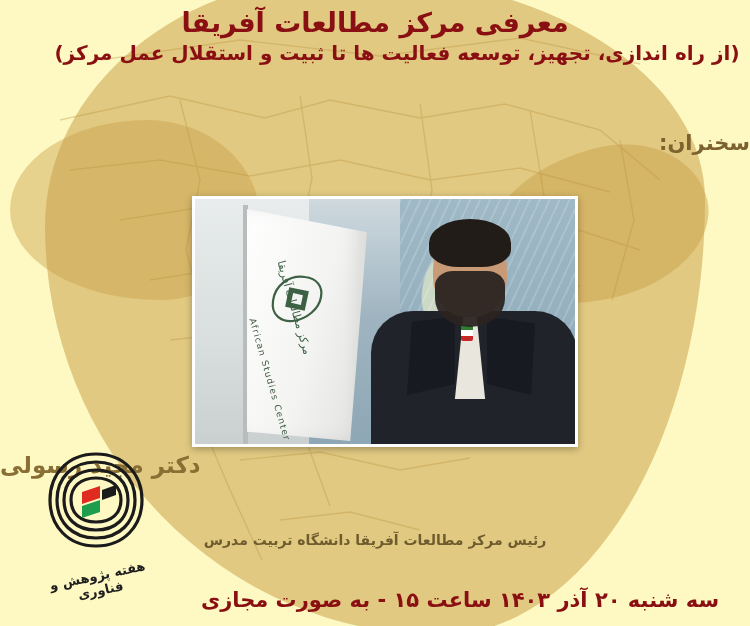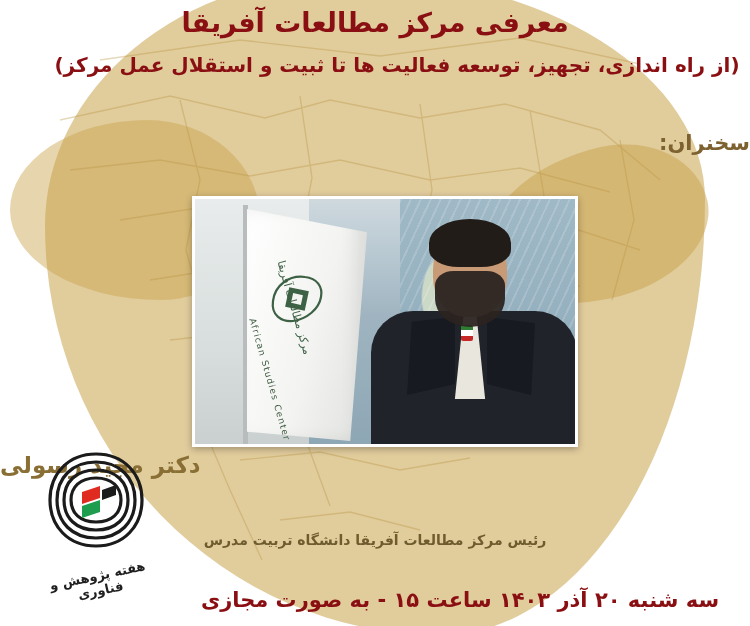--- a/index.html
+++ b/index.html
@@ -8,21 +8,21 @@
   }
   body {
     font-family: "DejaVu Sans", sans-serif;
     background: #d9b25e;
   }
   #poster {
     position: relative;
     width: 750px;
     height: 626px;
     overflow: hidden;
-    background: #ffffff;
+    background: #fef9c3;
     direction: rtl;
   }
   
   .bg-layer {
     position: absolute;
     inset: 0;
     width: 100%;
     height: 100%;
     pointer-events: none;
   }
@@ -74,21 +74,20 @@
   .main-title {
     font-family: "DejaVu Sans", sans-serif;
     font-size: 27px;
     font-weight: bold;
     color: #8a0f12;
     letter-spacing: 0px;
     line-height: 1.25;
     direction: rtl;
   }
   .subtitle {
-    margin-top: 12px;
     font-size: 20px;
     font-weight: bold;
     color: #8a0f12;
     line-height: 1.35;
     direction: rtl;
     padding-left: 44px;
   }
   .speaker-label {
     position: absolute;
     top: 131px;

